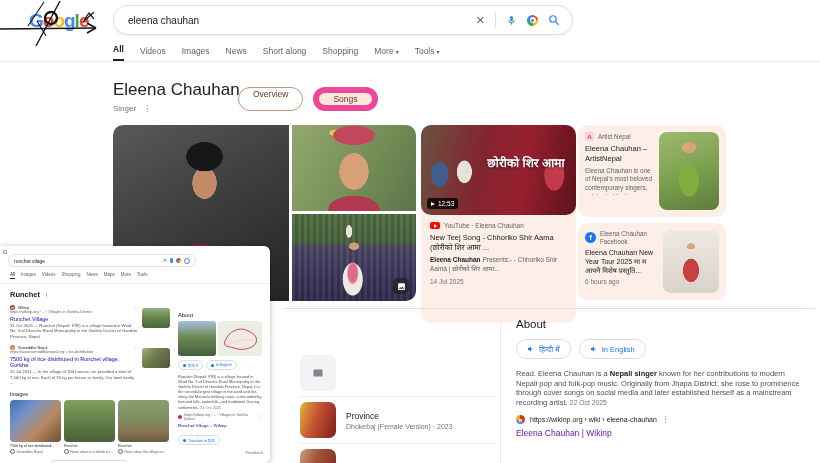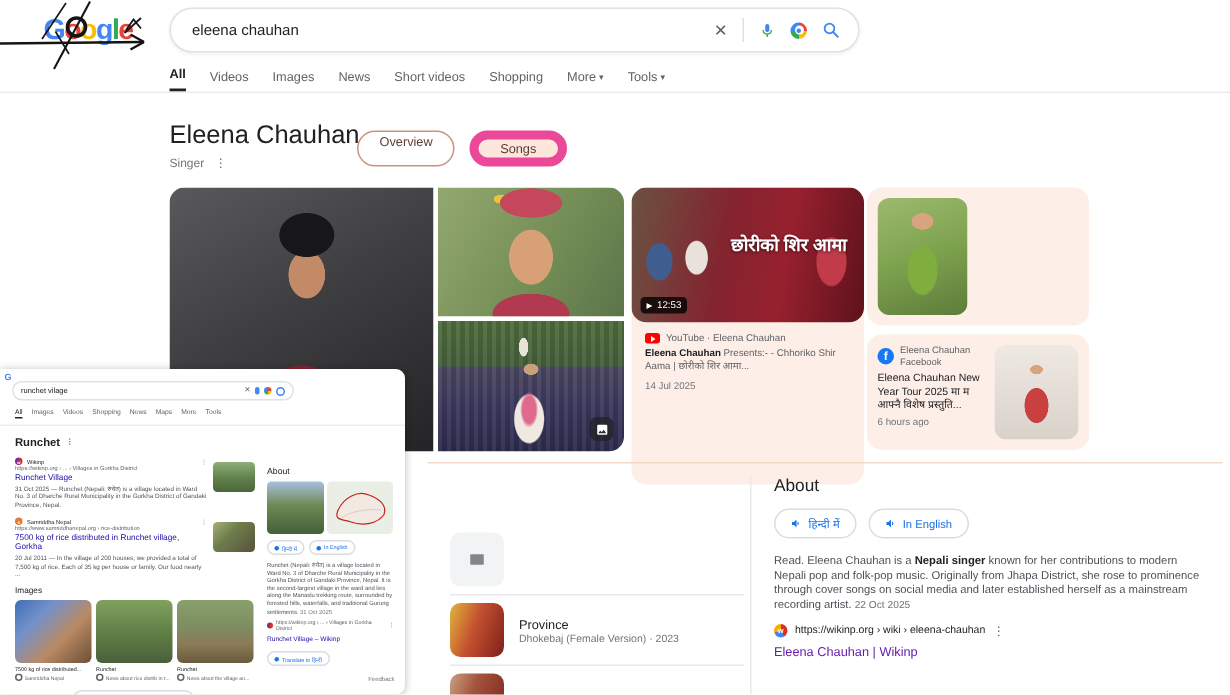--- a/index.html
+++ b/index.html
@@ -236,21 +236,21 @@
       <path d="M15 15 L21 21" stroke="#4285F4" stroke-width="2.4" stroke-linecap="round"></path>
     </svg>
   </span>
 </div>
 
 <div class="tabs">
   <span class="tab active">All</span>
   <span class="tab">Videos</span>
   <span class="tab">Images</span>
   <span class="tab">News</span>
-  <span class="tab">Short videos</span>
+  <span class="tab">Short along</span>
   <span class="tab">Shopping</span>
   <span class="tab">
       <span>More</span>
       <span class="chev">▾</span>
     </span>
   <span class="tab">
       <span>Tools</span>
       <span class="chev">▾</span>
     </span>
 </div>
@@ -282,26 +282,35 @@
     <div class="duration">
       <span class="play-tri"></span>
       <span>12:53</span>
     </div>
   </div>
   <div class="video-body">
     <div class="src-row">
       <span class="yt-icon"></span>
       <span>YouTube · Eleena Chauhan</span>
     </div>
+    <div class="video-title">New Teej Song - Chhoriko Shir Aama (छोरीको शिर आमा ...</div>
     <div class="video-desc"><b>Eleena Chauhan</b><span> Presents:- - Chhoriko Shir Aama | छोरीको शिर आमा...</span></div>
     <div class="video-date">14 Jul 2025</div>
   </div>
 </div>
 
 <div class="side-card artist-card">
+  <div class="card-left">
+    <div class="src-row">
+      <span class="artist-logo">A</span>
+      <span class="card-src">Artist Nepal</span>
+    </div>
+    <div class="card-title">Eleena Chauhan – ArtistNepal</div>
+    <div class="card-desc">Eleena Chauhan is one of Nepal's most beloved contemporary singers, celebrated for her soulful...</div>
+  </div>
   <div class="artist-img"></div>
 </div>
 
 <div class="side-card fb-card">
   <div class="card-left">
     <div class="src-row">
       <span class="fb-icon">f</span>
       <span class="card-src"><span>Eleena Chauhan</span><br><span>Facebook</span></span>
     </div>
     <div class="fb-text">Eleena Chauhan New Year Tour 2025 मा म आफ्नै विशेष प्रस्तुति...</div>

